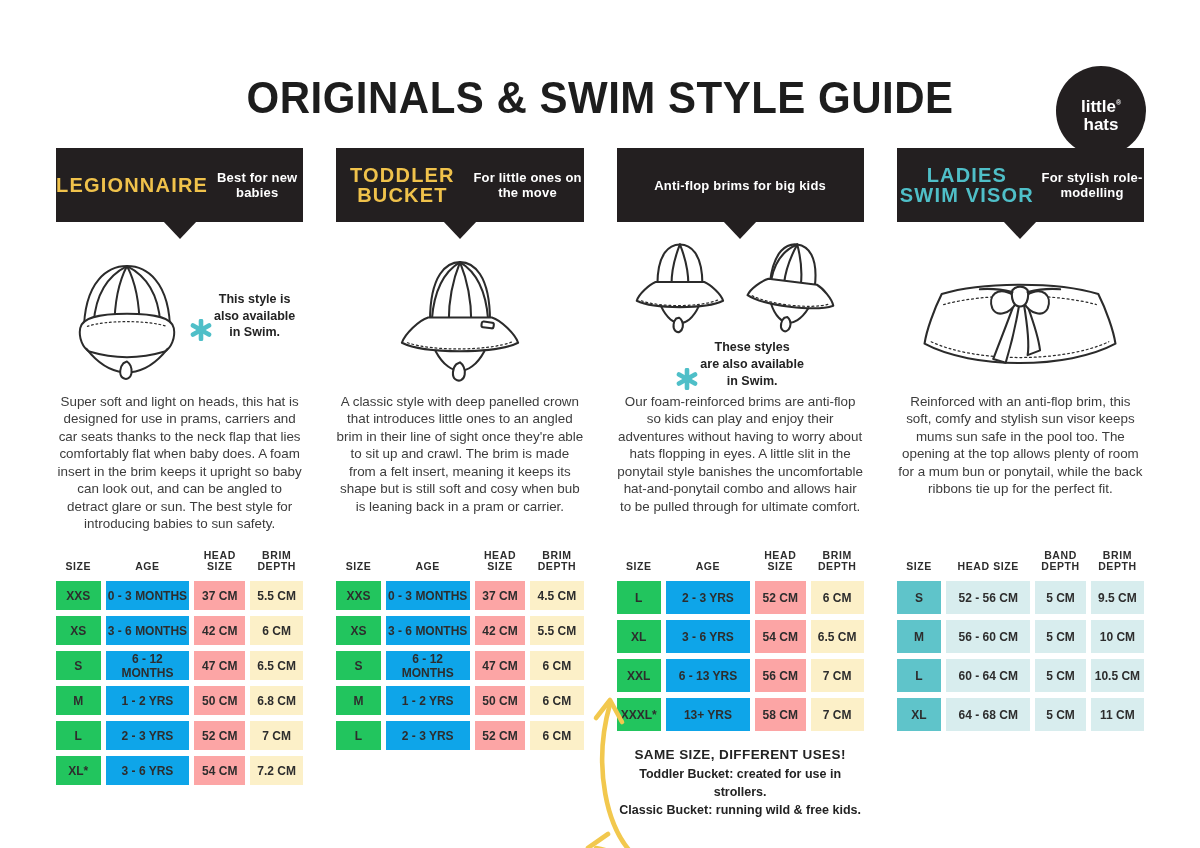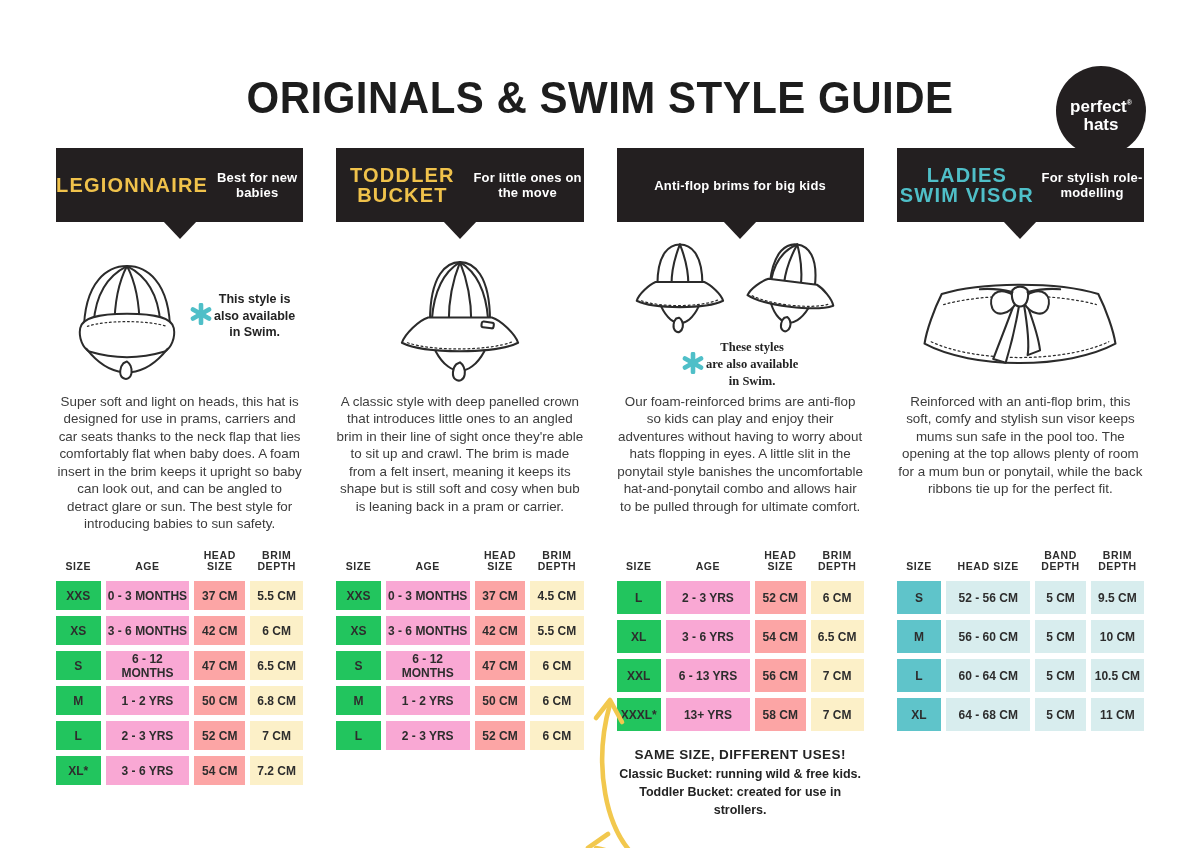--- a/index.html
+++ b/index.html
@@ -33,26 +33,26 @@
   .banner-sub { font-size:13px; font-weight:bold; letter-spacing:0.2px; }
   .banner-tip { position:absolute; bottom:-17px; left:50%; transform:translateX(-50%);
                 width:0; height:0; border-style:solid; border-width:18px 17px 0 17px;
                 border-color:#231f20 transparent transparent transparent; }
   .accent-yellow { color:#f0c24b; }
   .accent-teal   { color:#4fbfc8; }
 
   
   .illu { height:168px; display:flex; align-items:center; justify-content:center;
           padding-top:20px; }
-  .illu-col { flex-direction:column; gap:2px; padding-top:14px;font-family:Liberation Serif, serif; }
+  .illu-col { flex-direction:column; gap:2px; padding-top:14px; }
   .hatline { stroke:#2b2b2b; stroke-width:2.2; fill:#ffffff;
              stroke-linecap:round; stroke-linejoin:round; }
   .nofill { fill:none; }
   .stitch { fill:none; stroke:#2b2b2b; stroke-width:1.3; stroke-dasharray:2 3; }
-  .swim-note { position:relative; display:flex; align-items:center; gap:2px;
+  .swim-note { position:relative; display:flex; align-items:flex-end; gap:2px;
                font-weight:bold; font-size:12.5px; color:#232323; line-height:1.35;
                text-align:center; }
   .swim-note .txt { white-space:pre-line; }
   .star { flex:0 0 auto; margin-top:-4px; }
 
   
   .desc { height:152px; margin-top:3px; font-size:13.4px; line-height:1.3;
           color:#3c3c3c; text-align:center; font-weight:400; }
 
   
@@ -60,42 +60,42 @@
   .tcell { display:flex; align-items:center; justify-content:center;
            font-weight:bold; font-size:12px; color:#2d2d2d; height:29px;
            text-align:center; }
   .tall .tcell { height:33px; }
   .c0 { width:18%; } .c1 { flex:1; } .c2 { width:20.5%; } .c3 { width:21.5%; }
   .thead { margin-bottom:4px; }
   .thead .tcell { background:transparent !important; height:auto; min-height:32px;
                   align-items:flex-end; padding-bottom:4px; font-size:10.5px;
                   letter-spacing:0.6px; line-height:1.12; white-space:pre-line; }
   .theme-yellow .tbody .c0 { background:#22c55e; }
-  .theme-yellow .tbody .c1 { background:#f9a8d4; }
+  .theme-yellow .tbody .c1 { background:#0ea5e9; }
   .theme-yellow .tbody .c2 { background:#fca5a5; }
   .theme-yellow .tbody .c3 { background:#fcf0c8; }
   .theme-teal .tbody .c0 { background:#5fc4ca; }
   .theme-teal .tbody .c1, .theme-teal .tbody .c2, .theme-teal .tbody .c3
       { background:#d8edee; }
 
   
   .footnote { margin-top:14px; text-align:center; color:#232323; line-height:1.45; }
   .footnote .fn-title { font-size:13.5px; font-weight:bold; letter-spacing:0.4px; }
   .footnote .fn-line  { font-size:12.5px; font-weight:bold; }
 
   
   .arrows { position:absolute; left:572px; top:598px; pointer-events:none; }
 </style>
 </head>
 <body>
 
 <div class="page">
 
   <div class="logo">
-    <div class="l1"><span>perfect</span><sup>®</sup></div>
+    <div class="l1"><span>little</span><sup>®</sup></div>
     <div class="l2">hats</div>
   </div>
 
   <h1 class="main-title">ORIGINALS &amp; SWIM STYLE GUIDE</h1>
 
   <div class="cols">
 
     <section class="col theme-yellow">
       <header class="banner">
         <h2 class="banner-title accent-yellow">LEGIONNAIRE</h2>
@@ -316,22 +316,22 @@
           </div>
           <div class="trow tbody">
             <div class="tcell c0">XXXL*</div>
             <div class="tcell c1">13+ YRS</div>
             <div class="tcell c2">58 CM</div>
             <div class="tcell c3">7 CM</div>
           </div>
         </div>
       <div class="footnote">
         <div class="fn-title">SAME SIZE, DIFFERENT USES!</div>
+        <div class="fn-line">Toddler Bucket: created for use in strollers.</div>
         <div class="fn-line">Classic Bucket: running wild &amp; free kids.</div>
-        <div class="fn-line">Toddler Bucket: created for use in strollers.</div>
       </div>
     </section>
 
     <section class="col theme-teal">
       <header class="banner">
         <h2 class="banner-title accent-teal">LADIES SWIM VISOR</h2>
         <p class="banner-sub">For stylish role-modelling</p>
         <span class="banner-tip"></span>
       </header>
       <div class="illu">

